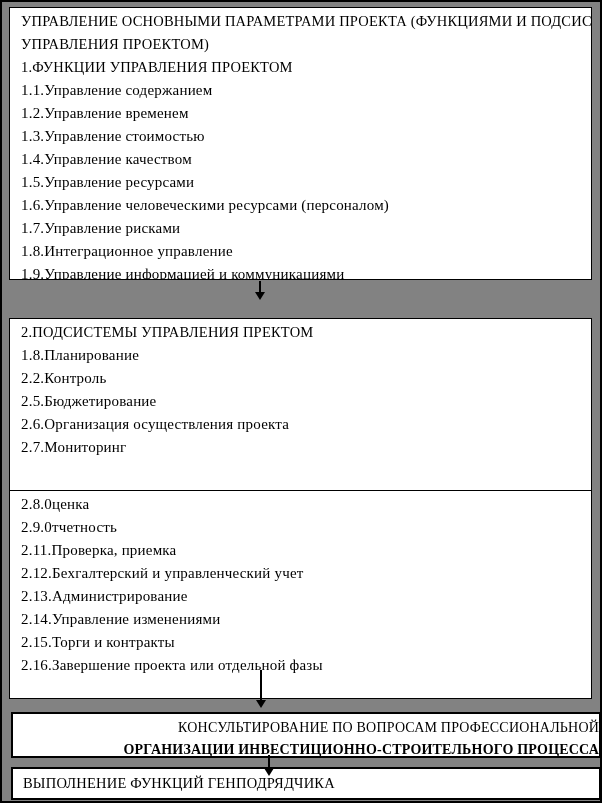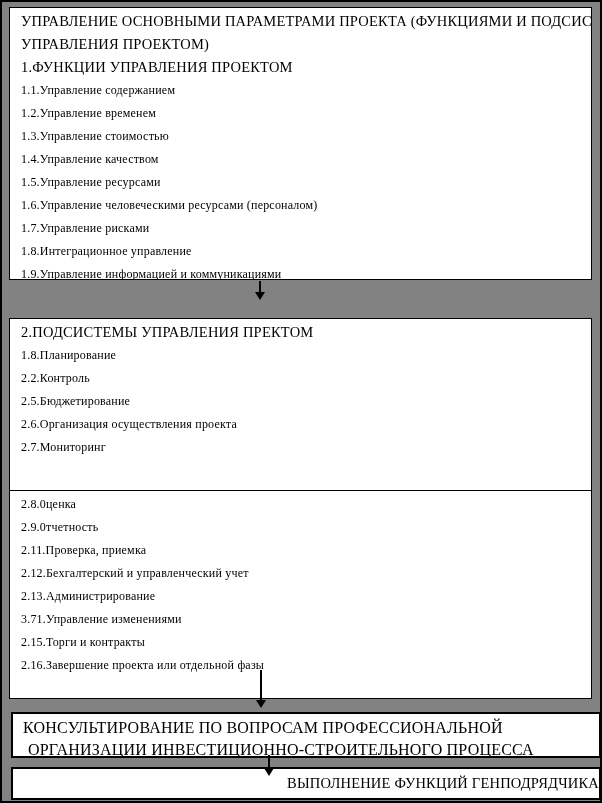--- a/index.html
+++ b/index.html
@@ -21,39 +21,39 @@
   .wbox {
     position: absolute;
     box-sizing: border-box;
     background: #ffffff;
     border: 1px solid #000000;
     overflow: hidden;
     white-space: nowrap;
   }
   .wbox .line {
     line-height: 23px;
-    font-size: 12px;
+    font-size: 15px;
     letter-spacing: 0.2px;
   }
   .wbox .caps {
     font-size: 14.5px;
     letter-spacing: 0.2px;
   }
   #box-a { left: 7px; top: 5px;   width: 583px; height: 273px; padding: 2px 0 0 11px; }
   #box-b { left: 7px; top: 300px; width: 583px; height: 185px; padding: 2px 0 0 11px; margin-top: 16px; }
   #box-c { left: 7px; top: 488px; width: 583px; height: 209px; padding: 2px 0 16px 11px; }
   #box-d {
     left: 9px; top: 710px; width: 590px; height: 46px;
     border-width: 2px; padding: 3px 0 0 10px;
   }
-  #box-d .line { line-height: 22px; font-size: 16px; letter-spacing: 0.2px; }
-  #box-d .line2 { text-indent: 5px; }
+  #box-d .line { line-height: 22px; font-size: 14px; letter-spacing: 0.2px; text-align: right; }
+  #box-d .line2 { text-indent: 5px; font-weight: bold; }
   #box-e {
     left: 9px; top: 765px; width: 590px; height: 33px;
-    border-width: 2px; padding: 0 0 0 10px; text-align: right;
+    border-width: 2px; padding: 0 0 0 10px;
   }
   #box-e .line { line-height: 28px; font-size: 14.5px; letter-spacing: 0.2px; }
 
   .arrow { position: absolute; z-index: 10; }
   .arrow .shaft {
     position: absolute;
     left: -1px; top: 0;
     width: 2px;
     background: #000000;
   }
@@ -103,21 +103,21 @@
     <div class="line">2.6.Организация осуществления проекта</div>
     <div class="line">2.7.Мониторинг</div>
   </div>
 
   <div class="wbox" id="box-c">
     <div class="line">2.8.0ценка</div>
     <div class="line">2.9.0тчетность</div>
     <div class="line">2.11.Проверка, приемка</div>
     <div class="line">2.12.Бехгалтерский и управленческий учет</div>
     <div class="line">2.13.Администрирование</div>
-    <div class="line">3.71.Управление изменениями</div>
+    <div class="line">2.14.Управление изменениями</div>
     <div class="line">2.15.Торги и контракты</div>
     <div class="line">2.16.Завершение проекта или отдельной фазы</div>
   </div>
 
   <div class="wbox" id="box-d">
     <div class="line caps">КОНСУЛЬТИРОВАНИЕ ПО ВОПРОСАМ ПРОФЕССИОНАЛЬНОЙ</div>
     <div class="line caps line2">ОРГАНИЗАЦИИ ИНВЕСТИЦИОННО-СТРОИТЕЛЬНОГО ПРОЦЕССА</div>
   </div>
 
   <div class="wbox" id="box-e">

